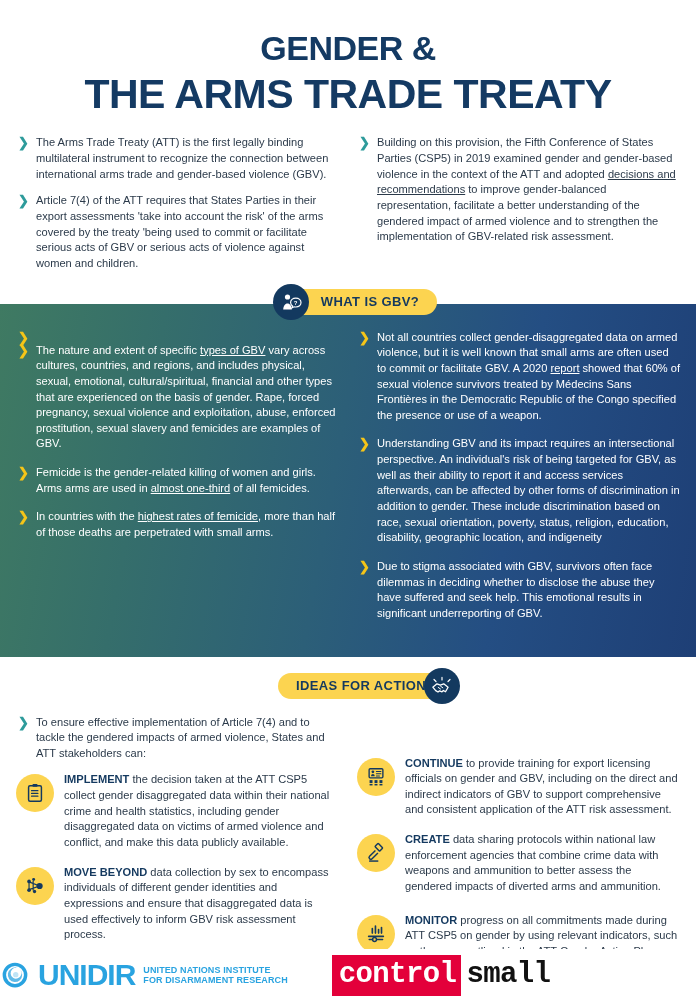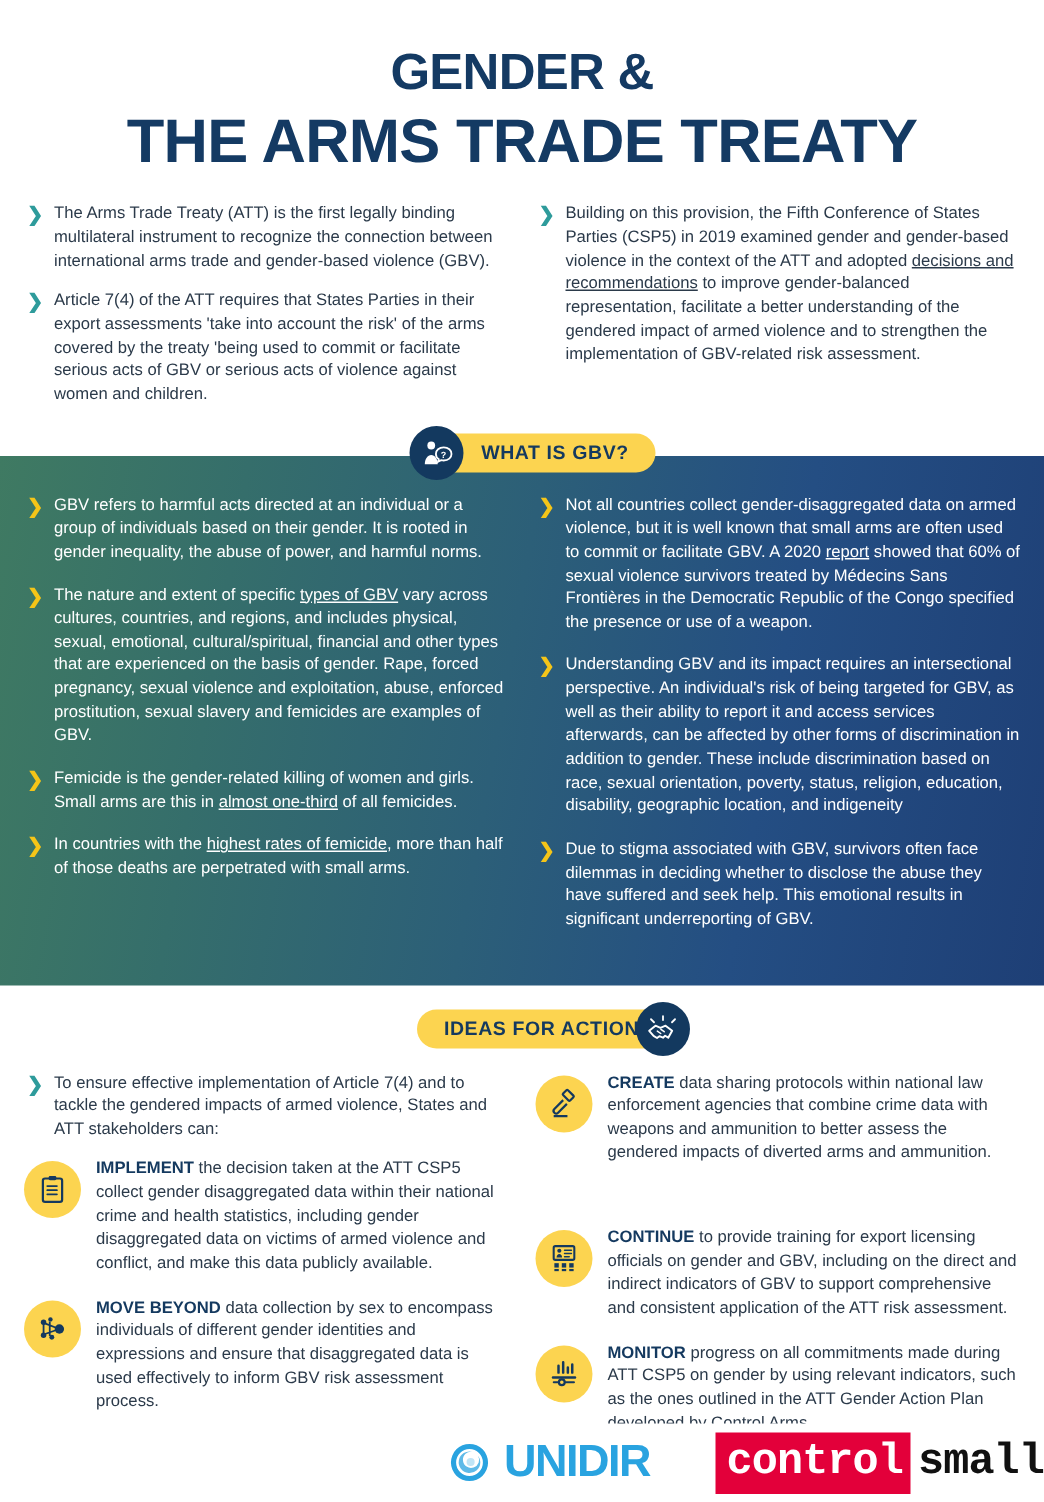--- a/index.html
+++ b/index.html
@@ -137,21 +137,21 @@
   }
   .action .atext b { color: #14395f; font-weight: 700; }
 
   
   .footer {
     position: absolute;
     left: 0; bottom: 0;
     width: 696px; height: 52px;
     display: flex;
     align-items: center;
-    justify-content: flex-end;
+    justify-content: flex-start;
     gap: 44px;
     background: #fff;
   }
   .unidir { display: flex; align-items: center; gap: 8px; }
   .unidir-mark { width: 30px; height: 30px; }
   .unidir-word {
     color: #29a3e0;
     font-weight: 700;
     font-size: 30px;
     letter-spacing: -1px;
@@ -220,27 +220,27 @@
             <text x="16.8" y="15.2" font-size="6" font-family="Liberation Sans, sans-serif" font-weight="700" fill="#ffffff" text-anchor="middle">?</text>
           </svg>
         </span>
         <span>WHAT IS GBV?</span>
       </div>
     </div>
 
     <div class="gbv-section">
       <div class="col">
         <div class="para">
-          <span class="chev yellow">❯</span><span>GBV refers to harmful acts directed at an individual or a group of individuals based on their gender. It is rooted in gender inequality, the abuse of power, and harmful norms.</span>
+          <span class="chev yellow">❯</span>
         </div>
         <div class="para">
           <span class="chev yellow">❯</span><span>The nature and extent of specific </span><u>types of GBV</u><span> vary across cultures, countries, and regions, and includes physical, sexual, emotional, cultural/spiritual, financial and other types that are experienced on the basis of gender. Rape, forced pregnancy, sexual violence and exploitation, abuse, enforced prostitution, sexual slavery and femicides are examples of GBV.</span>
         </div>
         <div class="para">
-          <span class="chev yellow">❯</span><span>Femicide is the gender-related killing of women and girls. Small arms are this in </span><u>almost one-third</u><span> of all femicides.</span>
+          <span class="chev yellow">❯</span><span>Femicide is the gender-related killing of women and girls. Arms arms are used in </span><u>almost one-third</u><span> of all femicides.</span>
         </div>
         <div class="para">
           <span class="chev yellow">❯</span><span>In countries with the </span><u>highest rates of femicide</u><span>, more than half of those deaths are perpetrated with small arms.</span>
         </div>
       </div>
       <div class="col">
         <div class="para">
           <span class="chev yellow">❯</span><span>Not all countries collect gender-disaggregated data on armed violence, but it is well known that small arms are often used to commit or facilitate GBV. A 2020 </span><u>report</u><span> showed that 60% of sexual violence survivors treated by Médecins Sans Frontières in the Democratic Republic of the Congo specified the presence or use of a weapon.</span>
         </div>
         <div class="para">
@@ -310,55 +310,55 @@
               <path d="M8.5 18v-2.6M11 18v-3.6M13.5 18v-2M16 18v-3.2" stroke="#14395f" stroke-width="1.4" stroke-linecap="round"></path>
             </svg>
           </span>
           <div class="atext">
             <b>ENHANCE</b><span> reporting on the implementation of the GBV risk assessment criteria under Article 7 by including specific data and descriptions relating to gender and GBV in initial and annual reports.</span>
           </div>
         </div>
       </div>
 
       <div class="col">
-        <div class="action" style="margin-bottom:18px;">
-          <span class="badge">
-            <svg width="22" height="22" viewBox="0 0 24 24" aria-hidden="true">
-              <g stroke="#14395f" stroke-width="1.6" fill="none" stroke-linejoin="round">
-                <rect x="11.5" y="3.2" width="7.2" height="5" rx="0.8" transform="rotate(45 15.1 5.7)"></rect>
-                <path d="M11.4 9.2L5 15.6a1.9 1.9 0 1 0 2.7 2.7l6.4-6.4"></path>
-                <path d="M4.5 20.8h10"></path>
-              </g>
-            </svg>
-          </span>
-          <div class="atext">
-            <b>CREATE</b><span> data sharing protocols within national law enforcement agencies that combine crime data with weapons and ammunition to better assess the gendered impacts of diverted arms and ammunition.</span>
-          </div>
-        </div>
-
         <div class="action" style="margin-top:41px;">
           <span class="badge">
             <svg width="22" height="22" viewBox="0 0 24 24" aria-hidden="true">
               <rect x="4.5" y="3" width="15" height="10" rx="1.2" fill="none" stroke="#14395f" stroke-width="1.5"></rect>
               <circle cx="8.6" cy="6.4" r="1.5" fill="#14395f"></circle>
               <path d="M6.6 11.2c0-1.4.9-2.4 2-2.4s2 1 2 2.4z" fill="#14395f"></path>
               <path d="M12.4 6h5M12.4 8.4h5M12.4 10.8h3.4" stroke="#14395f" stroke-width="1.1" stroke-linecap="round"></path>
               <rect x="5" y="15.4" width="3.2" height="3.2" fill="#14395f"></rect>
               <rect x="10.4" y="15.4" width="3.2" height="3.2" fill="#14395f"></rect>
               <rect x="15.8" y="15.4" width="3.2" height="3.2" fill="#14395f"></rect>
               <rect x="5" y="19.6" width="3.2" height="1.6" fill="#14395f"></rect>
               <rect x="10.4" y="19.6" width="3.2" height="1.6" fill="#14395f"></rect>
               <rect x="15.8" y="19.6" width="3.2" height="1.6" fill="#14395f"></rect>
             </svg>
           </span>
           <div class="atext">
             <b>CONTINUE</b><span> to provide training for export licensing officials on gender and GBV, including on the direct and indirect indicators of GBV to support comprehensive and consistent application of the ATT risk assessment.</span>
           </div>
         </div>
 
+        <div class="action" style="margin-bottom:18px;">
+          <span class="badge">
+            <svg width="22" height="22" viewBox="0 0 24 24" aria-hidden="true">
+              <g stroke="#14395f" stroke-width="1.6" fill="none" stroke-linejoin="round">
+                <rect x="11.5" y="3.2" width="7.2" height="5" rx="0.8" transform="rotate(45 15.1 5.7)"></rect>
+                <path d="M11.4 9.2L5 15.6a1.9 1.9 0 1 0 2.7 2.7l6.4-6.4"></path>
+                <path d="M4.5 20.8h10"></path>
+              </g>
+            </svg>
+          </span>
+          <div class="atext">
+            <b>CREATE</b><span> data sharing protocols within national law enforcement agencies that combine crime data with weapons and ammunition to better assess the gendered impacts of diverted arms and ammunition.</span>
+          </div>
+        </div>
+
         <div class="action">
           <span class="badge">
             <svg width="22" height="22" viewBox="0 0 24 24" aria-hidden="true">
               <path d="M8 11V6M11.4 11V3.4M14.8 11V7.2M18 11V5" stroke="#14395f" stroke-width="1.8" stroke-linecap="round"></path>
               <path d="M4 14.6h16" stroke="#14395f" stroke-width="1.8" stroke-linecap="round"></path>
               <circle cx="10.4" cy="18" r="2.1" fill="none" stroke="#14395f" stroke-width="1.6"></circle>
               <path d="M12.8 18h6.4M4.6 18h3.6" stroke="#14395f" stroke-width="1.6" stroke-linecap="round"></path>
             </svg>
           </span>
           <div class="atext">
@@ -370,20 +370,24 @@
   </div>
 
   <div class="footer">
     <div class="unidir">
       <svg class="unidir-mark" viewBox="0 0 40 40" aria-hidden="true">
         <path d="M20 3.5A16.5 16.5 0 1 0 36.5 20 16.5 16.5 0 0 0 20 3.5zm0 4.6A11.9 11.9 0 1 1 8.1 20 11.9 11.9 0 0 1 20 8.1z" fill="#29a3e0"></path>
         <path d="M22.5 10.5a9.6 9.6 0 1 0 7.1 9.3 9.6 9.6 0 0 0-2.2-6.1 7.2 7.2 0 1 1-4.9-3.2z" fill="#29a3e0" opacity="0.75"></path>
         <circle cx="21" cy="19.5" r="3.6" fill="#bfe4f6"></circle>
       </svg>
       <div class="unidir-word">UNIDIR</div>
+      <div class="unidir-sub">
+        <div>UNITED NATIONS INSTITUTE</div>
+        <div>FOR DISARMAMENT RESEARCH</div>
+      </div>
     </div>
 
     <div class="ca-logo">
       <span class="ca-control">control</span>
       <span class="ca-arms">small</span>
     </div>
   </div>
 
 </div>
 

